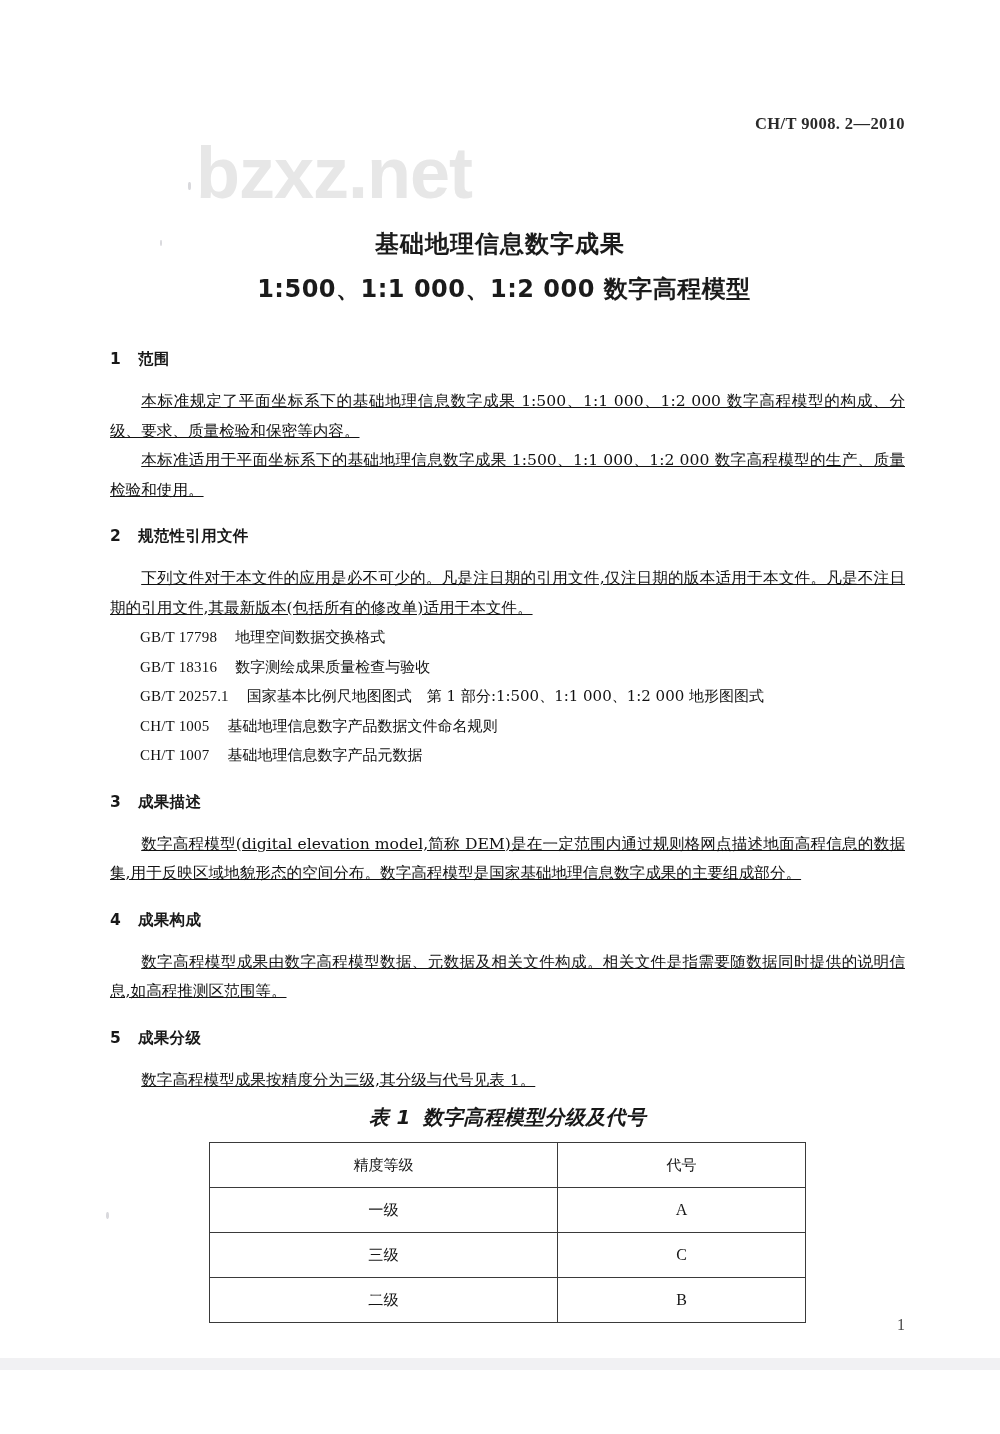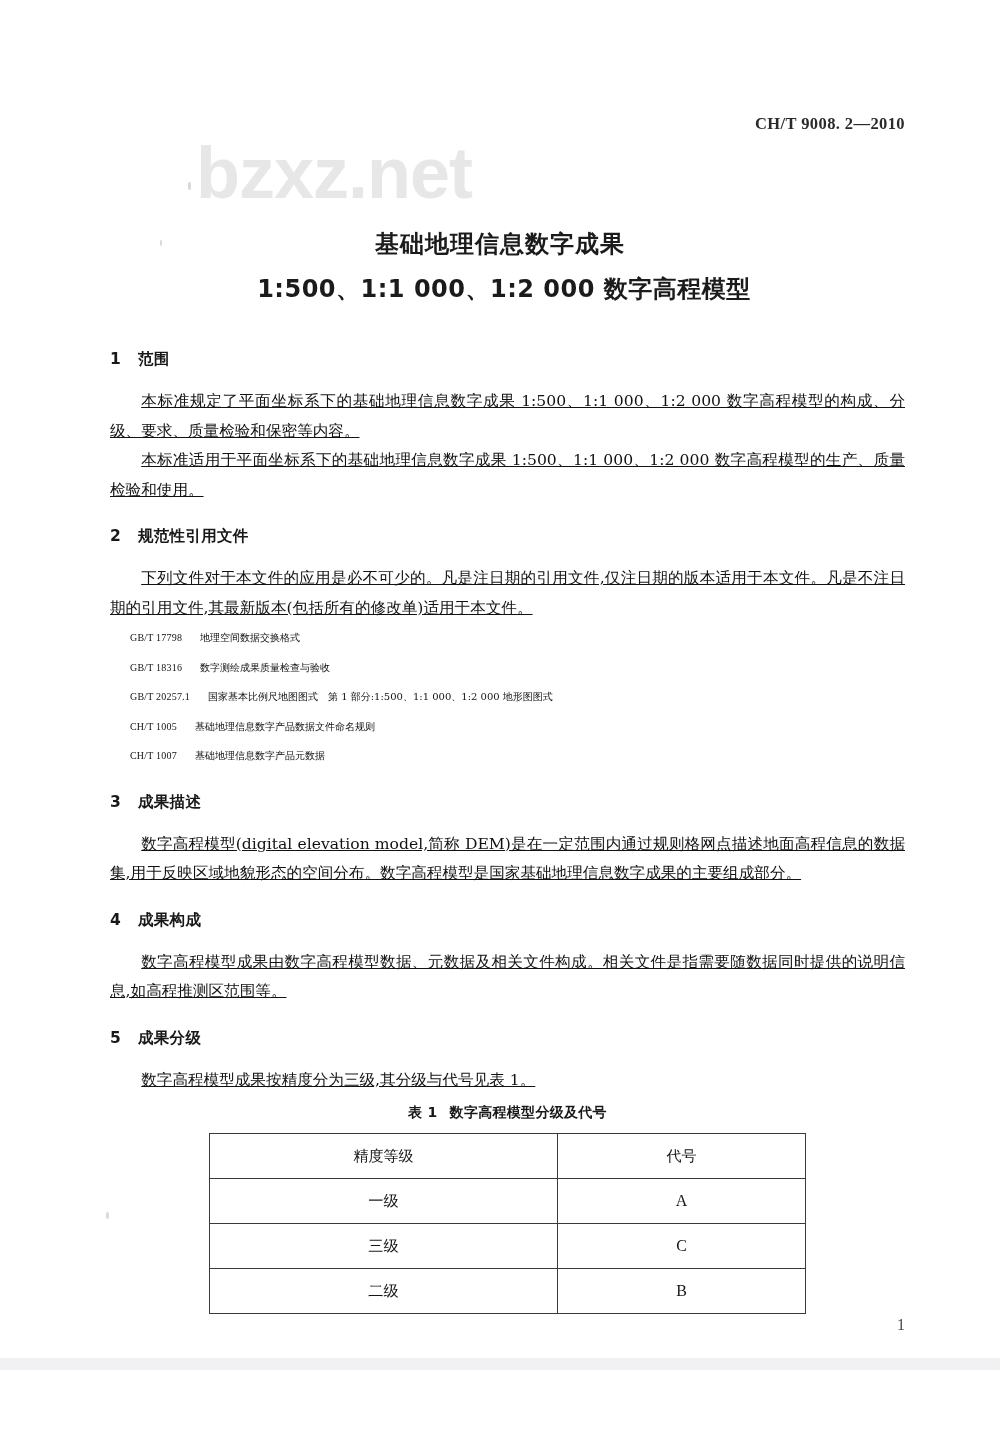--- a/index.html
+++ b/index.html
@@ -127,43 +127,44 @@
   .gap-head-para { height: 17px; }
   .gap-para-head { height: 20px; }
 
   ul.ref-list {
     list-style: none;
     margin: 0;
     padding: 0;
   }
   ul.ref-list li {
     font-family: "DejaVu Serif", "Liberation Serif", serif;
-    font-size: 10px;
+    font-size: 15px;
     line-height: 29.5px;
     padding-left: 2em;
     color: #121212;
     white-space: nowrap;
   }
   ul.ref-list li .code {
     font-family: "Liberation Serif", "DejaVu Serif", serif;
     letter-spacing: 0.2px;
   }
   ul.ref-list li .name {
     margin-left: 18px;
   }
 
   
   .table-caption {
     margin-top: 9px;
     text-align: center;
     font-family: "DejaVu Sans", "Liberation Sans", sans-serif;
     font-weight: bold;
-    font-size: 14px;
+    font-size: 20px;
     letter-spacing: 0.3px;
     color: #181818;
+    font-style: italic;
   }
   .table-caption .cap-num { margin-right: 12px; }
 
   .table-wrap {
     margin-top: 11px;
     display: flex;
     justify-content: center;
   }
   table.grade-table {
     width: 596px;

